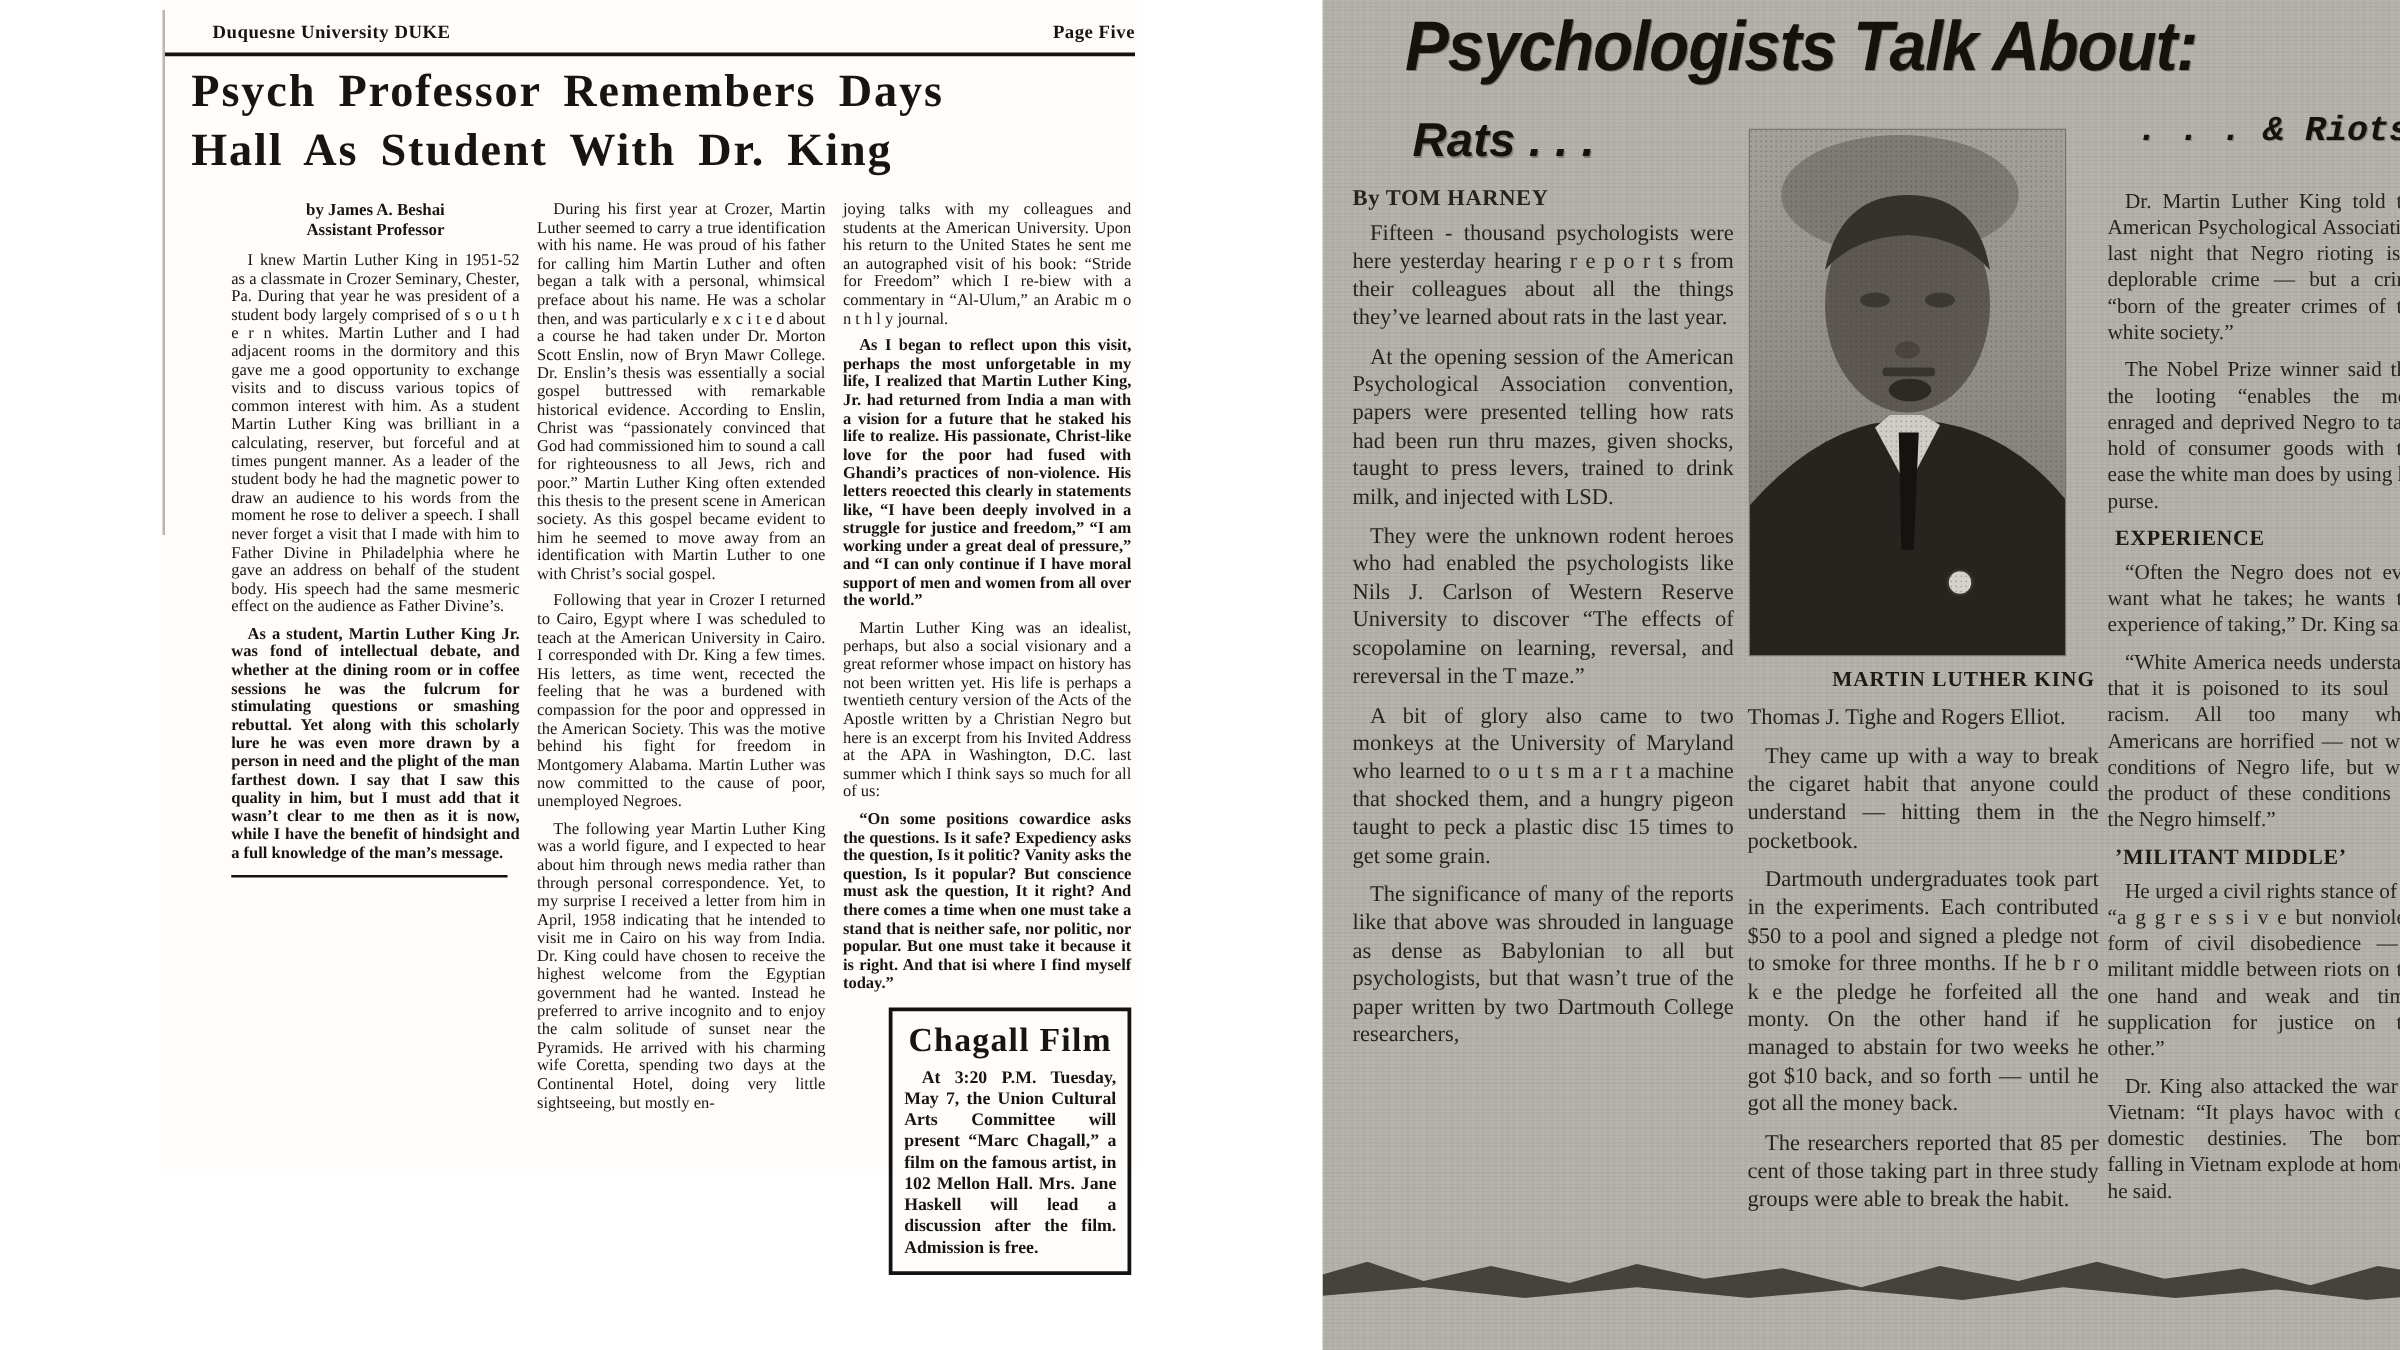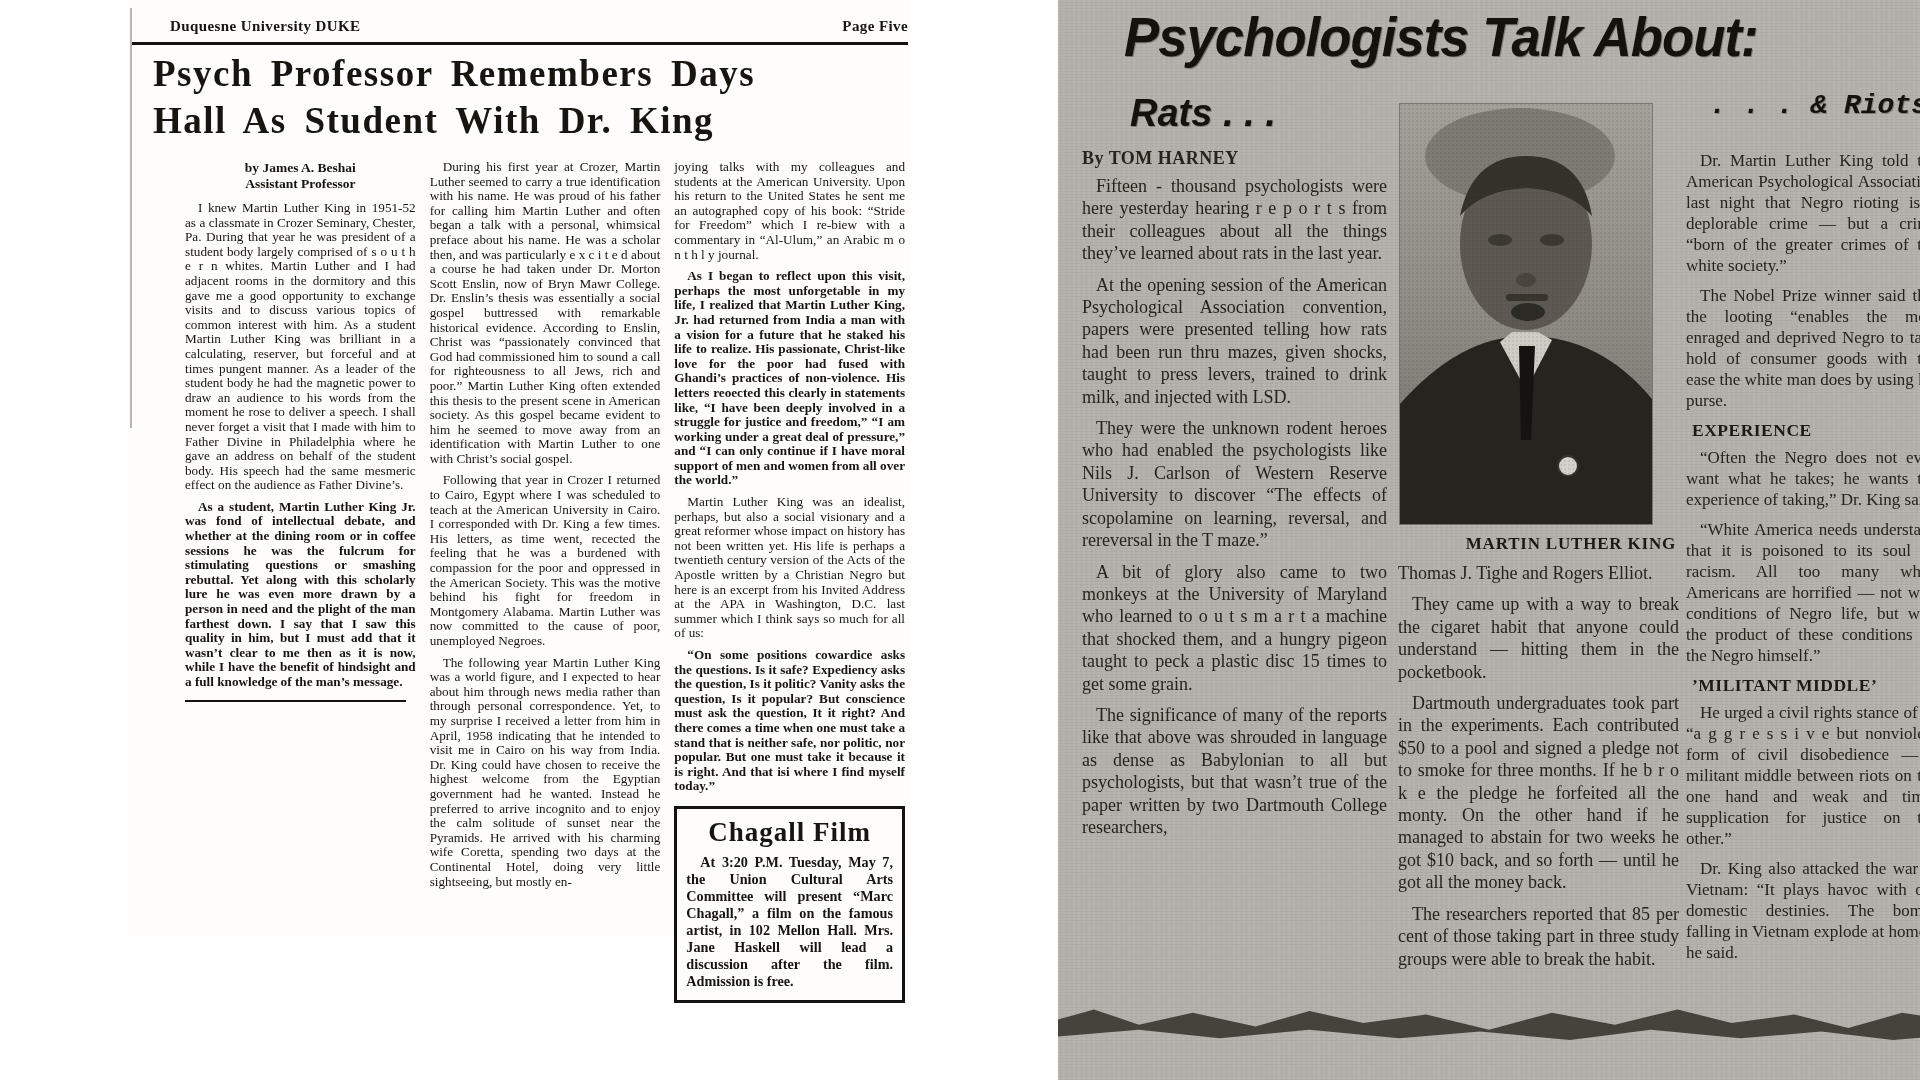--- a/index.html
+++ b/index.html
@@ -17,21 +17,21 @@
   .lp-rule{position:absolute;left:4px;top:42px;width:776px;height:3px;background:#151310;}
   .lp-headline{position:absolute;left:25px;top:50px;width:745px;
     font-size:37px;font-weight:bold;line-height:47px;letter-spacing:1.5px;word-spacing:7px;}
   .lp-cols{position:absolute;left:57px;top:160px;width:720px;display:flex;gap:14px;}
   .lp-col{width:231px;}
   .byline{text-align:center;font-weight:bold;font-size:13.5px;line-height:16px;margin-bottom:9px;}
   .np{font-size:13.2px;line-height:14.6px;text-align:justify;margin:0 0 7px 0;text-indent:13px;}
   .np.bold{font-weight:bold;}
   .np.noindent{text-indent:0;}
   .col-rule{border-bottom:2.5px solid #151310;margin-top:10px;width:96%;}
-  .chagall-box{border:3px solid #131210;margin-top:12px;padding:6px 9px 10px 9px;background:#fefdfb;}
+  .chagall-box{border:3px solid #131210;margin-top:12px;padding:6px 9px 10px 9px;background:#fefdfb;margin-left:37px;}
   .chagall-title{text-align:center;font-size:27px;font-weight:bold;letter-spacing:1px;margin:2px 0 6px 0;}
   .chagall-body{font-size:14.2px;line-height:17px;font-weight:bold;text-align:justify;text-indent:14px;margin:0;}
   
   .right-page{position:absolute;left:1022px;top:0;width:898px;height:1080px;color:#26231c;
     background-color:#b2b0aa;
     background-image:
       repeating-linear-gradient(0deg, rgba(40,38,32,.045) 0 1px, transparent 1px 3px),
       repeating-linear-gradient(90deg, rgba(255,255,255,.05) 0 2px, transparent 2px 5px);
     margin-left: 36px;
   }
@@ -90,21 +90,21 @@
       <div class="col-rule"></div>
     </div>
 
     <div class="lp-col">
       <p class="np">During his first year at Crozer, Martin Luther seemed to carry a true identification with his name. He was proud of his father for calling him Martin Luther and often began a talk with a personal, whimsical preface about his name. He was a scholar then, and was particularly e x c i t e d about a course he had taken under Dr. Morton Scott Enslin, now of Bryn Mawr College. Dr. Enslin’s thesis was essentially a social gospel buttressed with remarkable historical evidence. According to Enslin, Christ was “passionately convinced that God had commissioned him to sound a call for righteousness to all Jews, rich and poor.” Martin Luther King often extended this thesis to the present scene in American society. As this gospel became evident to him he seemed to move away from an identification with Martin Luther to one with Christ’s social gospel.</p>
       <p class="np">Following that year in Crozer I returned to Cairo, Egypt where I was scheduled to teach at the American University in Cairo. I corresponded with Dr. King a few times. His letters, as time went, recected the feeling that he was a burdened with compassion for the poor and oppressed in the American Society. This was the motive behind his fight for freedom in Montgomery Alabama. Martin Luther was now committed to the cause of poor, unemployed Negroes.</p>
       <p class="np">The following year Martin Luther King was a world figure, and I expected to hear about him through news media rather than through personal correspondence. Yet, to my surprise I received a letter from him in April, 1958 indicating that he intended to visit me in Cairo on his way from India. Dr. King could have chosen to receive the highest welcome from the Egyptian government had he wanted. Instead he preferred to arrive incognito and to enjoy the calm solitude of sunset near the Pyramids. He arrived with his charming wife Coretta, spending two days at the Continental Hotel, doing very little sightseeing, but mostly en-</p>
     </div>
 
     <div class="lp-col">
-      <p class="np noindent">joying talks with my colleagues and students at the American University. Upon his return to the United States he sent me an autographed copy of his book: “Stride for Freedom” which I re-biew with a commentary in “Al-Ulum,” an Arabic m o n t h l y journal.</p>
+      <p class="np noindent">joying talks with my colleagues and students at the American University. Upon his return to the United States he sent me an autographed visit of his book: “Stride for Freedom” which I re-biew with a commentary in “Al-Ulum,” an Arabic m o n t h l y journal.</p>
       <p class="np bold">As I began to reflect upon this visit, perhaps the most unforgetable in my life, I realized that Martin Luther King, Jr. had returned from India a man with a vision for a future that he staked his life to realize. His passionate, Christ-like love for the poor had fused with Ghandi’s practices of non-violence. His letters reoected this clearly in statements like, “I have been deeply involved in a struggle for justice and freedom,” “I am working under a great deal of pressure,” and “I can only continue if I have moral support of men and women from all over the world.”</p>
       <p class="np">Martin Luther King was an idealist, perhaps, but also a social visionary and a great reformer whose impact on history has not been written yet. His life is perhaps a twentieth century version of the Acts of the Apostle written by a Christian Negro but here is an excerpt from his Invited Address at the APA in Washington, D.C. last summer which I think says so much for all of us:</p>
       <p class="np bold">“On some positions cowardice asks the questions. Is it safe? Expediency asks the question, Is it politic? Vanity asks the question, Is it popular? But conscience must ask the question, It it right? And there comes a time when one must take a stand that is neither safe, nor politic, nor popular. But one must take it because it is right. And that isi where I find myself today.”</p>
 
       <div class="chagall-box">
         <div class="chagall-title">Chagall Film</div>
         <p class="chagall-body">At 3:20 P.M. Tuesday, May 7, the Union Cultural Arts Committee will present “Marc Chagall,” a film on the famous artist, in 102 Mellon Hall. Mrs. Jane Haskell will lead a discussion after the film. Admission is free.</p>
       </div>
     </div>
   </div>

